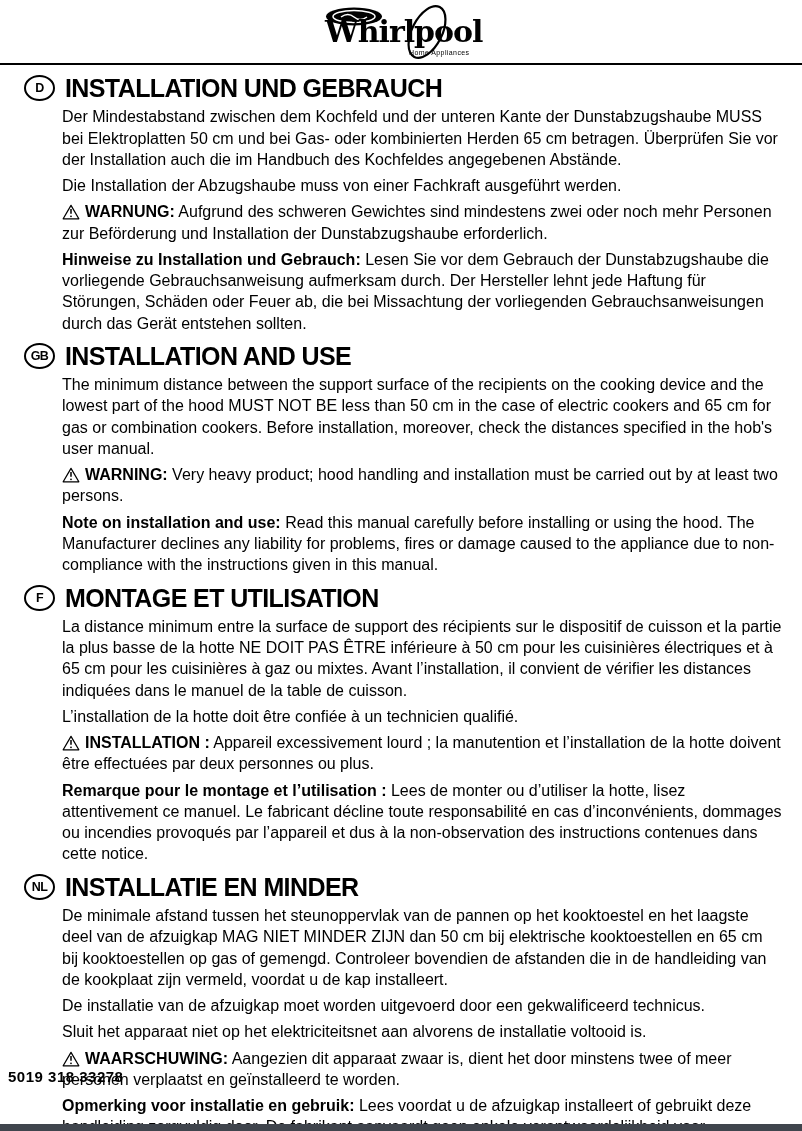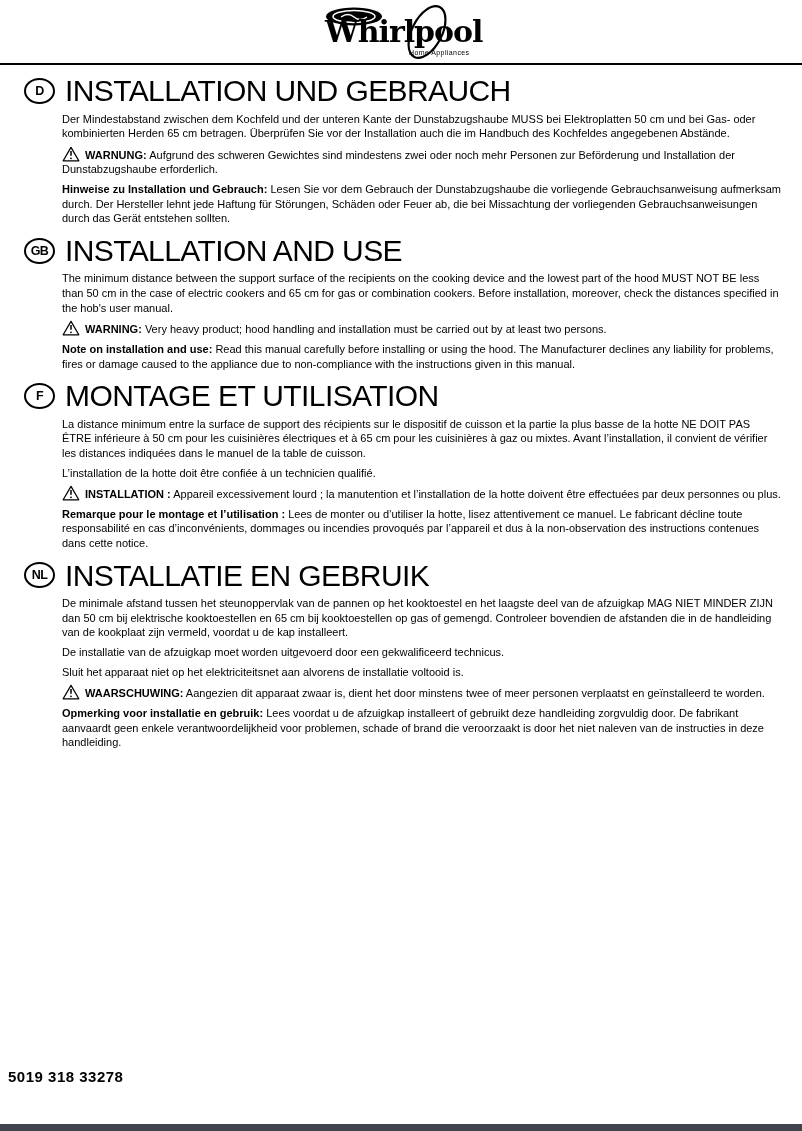--- a/index.html
+++ b/index.html
@@ -17,22 +17,22 @@
 
   .top-rule{border:none;border-top:2.2px solid #000;margin:0;}
 
   
   main{padding:10px 20px 0 24px;}
   .lang-section{margin-bottom:9px;}
   .section-header{display:flex;align-items:center;gap:10px;margin-bottom:5px;}
   .badge{flex:0 0 auto;width:27px;height:22px;border:2px solid #000;border-radius:50%;
          display:flex;align-items:center;justify-content:center;
          font-weight:bold;font-size:12.5px;letter-spacing:-.5px;}
-  .section-title{margin:0;font-size:30px;font-weight:400;letter-spacing:-.6px;line-height:1.05;}
-  .section-body{margin-left:38px;font-size:11px;line-height:1.33;}
+  .section-title{margin:0;font-size:25px;font-weight:700;letter-spacing:-.6px;line-height:1.05;}
+  .section-body{margin-left:38px;font-size:16px;line-height:1.33;}
   .section-body p{margin:0 0 5px 0;}
   .warning{margin:1px 0 6px 0;}
   .warn-icon svg{width:18px;height:16px;vertical-align:-3px;margin-right:5px;}
   .warn-label,.note b{font-weight:bold;margin-top:36px;}
   .note{margin-top:2px;}
 
   
   .doc-code{position:absolute;left:8px;top:1068px;font-weight:bold;font-size:15px;letter-spacing:.5px;}
   .bottom-bar{position:absolute;left:0;bottom:0;width:802px;height:7px;}
 </style>
@@ -64,20 +64,21 @@
 
   <main>
 
     <section class="lang-section">
       <div class="section-header">
         <span class="badge">D</span>
         <h1 class="section-title">INSTALLATION UND GEBRAUCH</h1>
       </div>
       <div class="section-body">
         <p>Der Mindestabstand zwischen dem Kochfeld und der unteren Kante der Dunstabzugshaube MUSS bei Elektroplatten 50 cm und bei Gas- oder kombinierten Herden 65 cm betragen. Überprüfen Sie vor der Installation auch die im Handbuch des Kochfeldes angegebenen Abstände.</p>
+        <p>Die Installation der Abzugshaube muss von einer Fachkraft ausgeführt werden.</p>
         <p class="warning"><span class="warn-icon"><svg viewBox="0 0 20 18">
                 <path d="M10 1.5 L18.8 16.6 H1.2 Z" fill="none" stroke="#000" stroke-width="1.4" stroke-linejoin="round"></path>
                 <line x1="10" y1="5.5" x2="10" y2="11" stroke="#000" stroke-width="1.7"></line>
                 <circle cx="10" cy="13.8" r="1"></circle>
               </svg></span><b class="warn-label">WARNUNG:</b> <span>Aufgrund des schweren Gewichtes sind mindestens zwei oder noch mehr Personen zur Beförderung und Installation der Dunstabzugshaube erforderlich.</span></p>
         <p class="note"><b>Hinweise zu Installation und Gebrauch:</b> <span>Lesen Sie vor dem Gebrauch der Dunstabzugshaube die vorliegende Gebrauchsanweisung aufmerksam durch. Der Hersteller lehnt jede Haftung für Störungen, Schäden oder Feuer ab, die bei Missachtung der vorliegenden Gebrauchsanweisungen durch das Gerät entstehen sollten.</span></p>
       </div>
     </section>
 
     <section class="lang-section">
@@ -109,21 +110,21 @@
                 <line x1="10" y1="5.5" x2="10" y2="11" stroke="#000" stroke-width="1.7"></line>
                 <circle cx="10" cy="13.8" r="1"></circle>
               </svg></span><b class="warn-label">INSTALLATION :</b> <span>Appareil excessivement lourd ; la manutention et l’installation de la hotte doivent être effectuées par deux personnes ou plus.</span></p>
         <p class="note"><b>Remarque pour le montage et l’utilisation :</b> <span>Lees de monter ou d’utiliser la hotte, lisez attentivement ce manuel. Le fabricant décline toute responsabilité en cas d’inconvénients, dommages ou incendies provoqués par l’appareil et dus à la non-observation des instructions contenues dans cette notice.</span></p>
       </div>
     </section>
 
     <section class="lang-section">
       <div class="section-header">
         <span class="badge">NL</span>
-        <h1 class="section-title">INSTALLATIE EN GEBRUIK</h1>
+        <h1 class="section-title">INSTALLATIE EN MINDER</h1>
       </div>
       <div class="section-body">
         <p>De minimale afstand tussen het steunoppervlak van de pannen op het kooktoestel en het laagste deel van de afzuigkap MAG NIET MINDER ZIJN dan 50 cm bij elektrische kooktoestellen en 65 cm bij kooktoestellen op gas of gemengd. Controleer bovendien de afstanden die in de handleiding van de kookplaat zijn vermeld, voordat u de kap installeert.</p>
         <p>De installatie van de afzuigkap moet worden uitgevoerd door een gekwalificeerd technicus.</p>
         <p>Sluit het apparaat niet op het elektriciteitsnet aan alvorens de installatie voltooid is.</p>
         <p class="warning"><span class="warn-icon"><svg viewBox="0 0 20 18">
                 <path d="M10 1.5 L18.8 16.6 H1.2 Z" fill="none" stroke="#000" stroke-width="1.4" stroke-linejoin="round"></path>
                 <line x1="10" y1="5.5" x2="10" y2="11" stroke="#000" stroke-width="1.7"></line>
                 <circle cx="10" cy="13.8" r="1"></circle>
               </svg></span><b class="warn-label">WAARSCHUWING:</b> <span>Aangezien dit apparaat zwaar is, dient het door minstens twee of meer personen verplaatst en geïnstalleerd te worden.</span></p>

